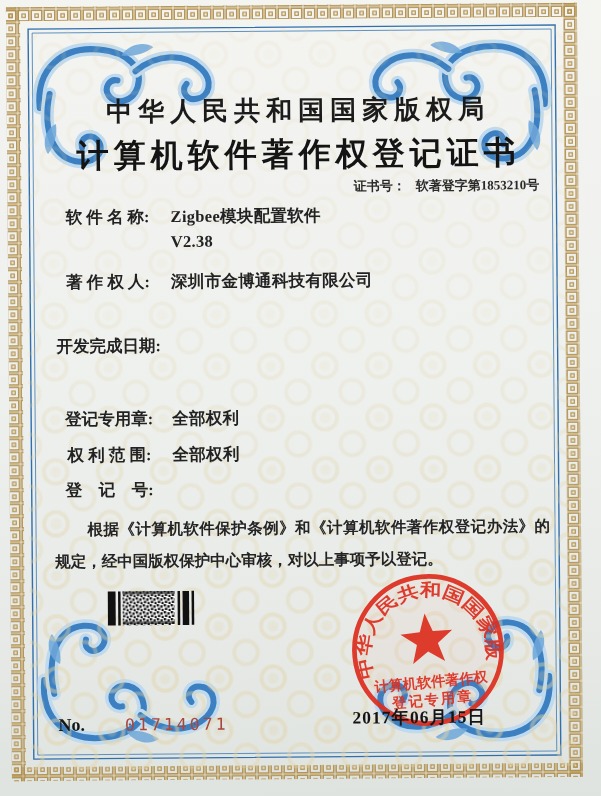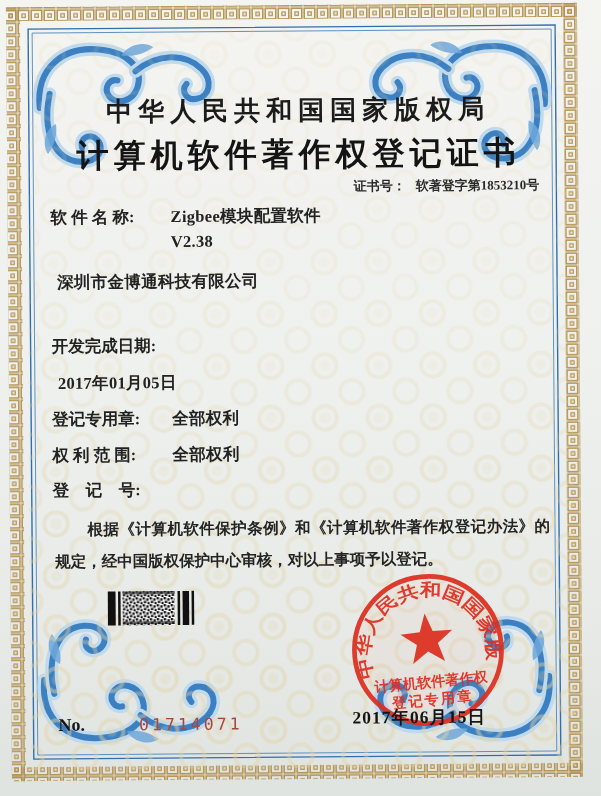--- a/index.html
+++ b/index.html
@@ -20,27 +20,27 @@
   .orn-d{fill:none;stroke:#3c80c2;stroke-width:6;stroke-linecap:round;}
   .orn-a{fill:#6ea7d8;opacity:.85;}
   .content{position:absolute;inset:0;color:#1f1f1f;}
   .authority{position:absolute;top:99px;left:0;width:100%;text-align:center;
     font-size:26px;font-weight:bold;letter-spacing:6px;color:#1b1b1b;}
   .cert-title{position:absolute;top:139px;left:0;width:100%;text-align:center;
     font-size:32px;font-weight:bold;letter-spacing:5px;color:#141414;}
   .certno-line{position:absolute;top:184px;right:66px;font-size:13px;font-weight:bold;color:#2a2a2a;}
   .certno-line .lbl{margin-right:10px;}
   .field-row{position:absolute;left:58px;display:flex;align-items:flex-start;}
-  .f-label{display:inline-block;width:114px;font-size:16.5px;font-weight:bold;white-space:pre;color:#222;}
+  .f-label{display:inline-block;width:114px;font-size:16.5px;font-weight:bold;white-space:pre;color:#222;text-align:center;}
   .f-value{font-size:16.5px;font-weight:600;letter-spacing:.3px;color:#222;margin-left:6px;}
   .f-value .line2{margin-top:4px;}
   .statement{position:absolute;top:518px;left:60px;right:58px;font-size:15.5px;line-height:2.05;
     text-indent:2.1em;text-align:justify;font-weight:600;color:#242424;}
   .serial{position:absolute;left:62px;top:719px;font-size:18px;}
-  .serial .no{font-weight:bold;color:#161616;margin-right:22px;}
+  .serial .no{font-weight:bold;color:#161616;margin-right:8px;}
   .serial .num{font-family:"DejaVu Sans Mono","Liberation Mono",monospace;
     font-size:16.5px;letter-spacing:3px;color:#a8463c;margin-left:32px;}
   .issue-date{position:absolute;left:356px;top:712px;font-size:17.5px;font-weight:bold;
     letter-spacing:1px;color:#151515;}
   .seal-wrap{position:absolute;left:348px;top:578px;width:168px;height:158px;transform:rotate(-5deg);opacity:.93;}
   .barcode-wrap{position:absolute;left:112px;top:595px;}
 </style>
 </head>
 <body>
 
@@ -98,29 +98,29 @@
 
     <div class="field-row" style="top:211px">
       <span class="f-label">软 件 名 称:</span>
       <span class="f-value">
         <div>Zigbee模块配置软件</div>
         <div class="line2">V2.38</div>
       </span>
     </div>
 
     <div class="field-row" style="top:276px">
+      <span class="f-label">著 作 权 人:</span>
       <span class="f-value">深圳市金博通科技有限公司</span>
     </div>
 
     <div class="field-row" style="top:340px">
       <span class="f-label">开发完成日期:</span>
     </div>
 
     <div class="field-row" style="top:377px">
-      <span class="f-value">2017年01月05日</span>
     </div>
 
     <div class="field-row" style="top:413px">
       <span class="f-label">登记专用章:</span>
       <span class="f-value">全部权利</span>
     </div>
 
     <div class="field-row" style="top:449px">
       <span class="f-label">权 利 范 围:</span>
       <span class="f-value">全部权利</span>

